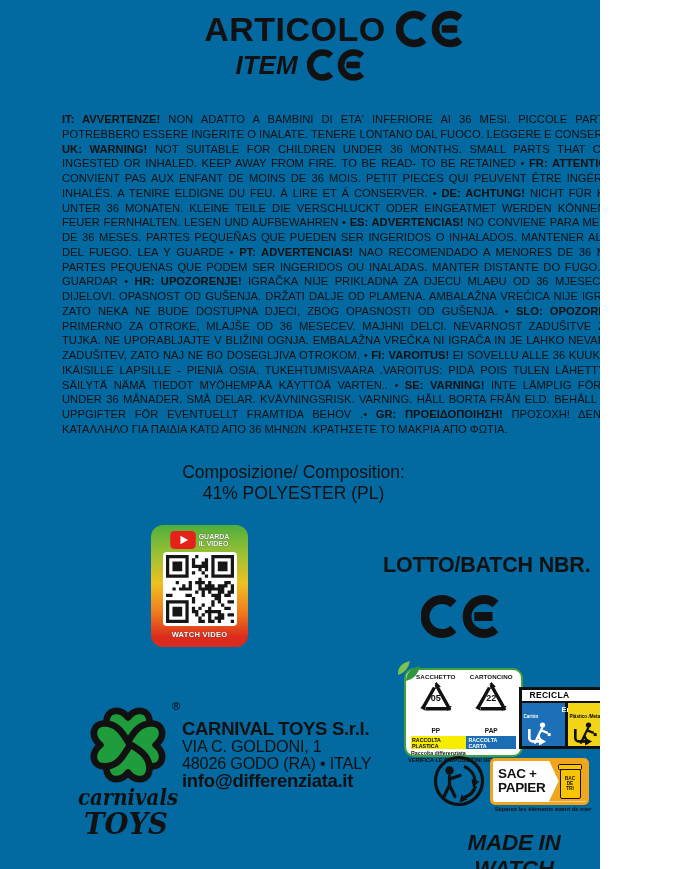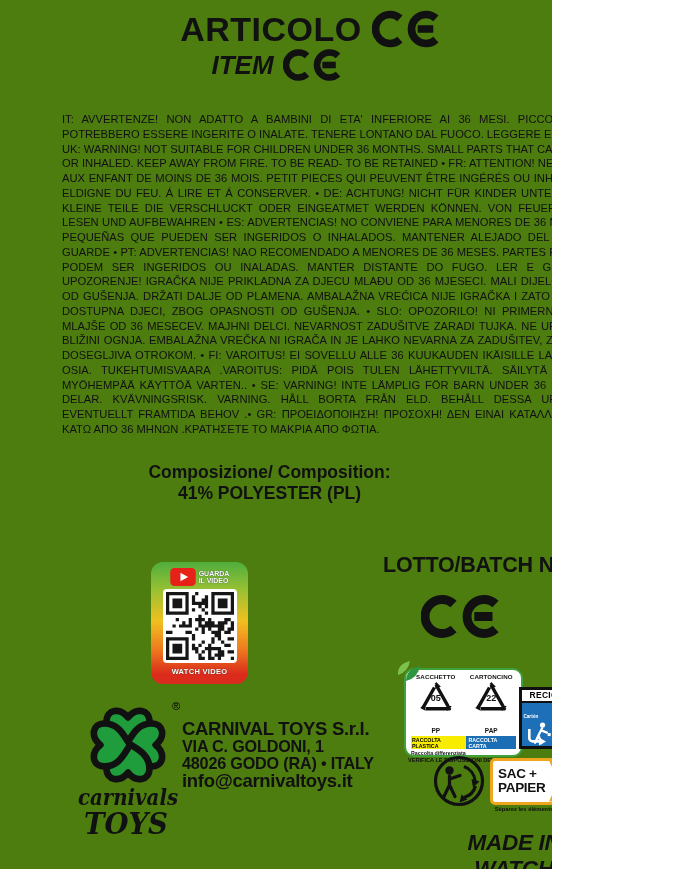--- a/index.html
+++ b/index.html
@@ -1,36 +1,36 @@
 <!DOCTYPE html>
 <html style="--green: #3fa13c; --leaf_light: #7cc14e; --leaf_dark: #2e9640; --yellow_tag: #f8ec00; --blue_tag: #1c6eb4; --recicla_blue: #1d6fb8; --recicla_yellow: #f3d517; --sac_orange: #f0a51e; --bin_yellow: #f7c600; --play_red: #e62117; --qr_green: #4fae3d; --qr_yellow: #f0c020; --qr_red: #da2b1c; --logo_green: #1f9d3c;"><head>
 <meta charset="utf-8">
 <style>
   html,body{margin:0;padding:0;background:#fff;}
-  .page{position:relative;width:552px;height:869px;background:#4d7c0f;overflow:hidden;
+  .page{position:relative;width:600px;height:869px;background:#0369a1;overflow:hidden;
         font-family:"Liberation Sans",sans-serif;color:#111;}
 
   
   .hdr{padding-top:8px;text-align:center;}
   .hdr-row1{display:flex;justify-content:center;align-items:center;gap:10px;position:relative;left:36px;}
   .hdr-row2{display:flex;justify-content:center;align-items:center;gap:9px;position:relative;left:2px;margin-top:-3px;}
   .t-main{font-size:34px;font-weight:800;letter-spacing:.5px;}
   .t-sub{font-size:26px;font-style:italic;font-weight:600;}
 
   
   .warnings{position:absolute;left:62px;top:112px;width:577px;margin:0;
             font-size:11.2px;line-height:14.75px;text-align:justify;}
-  .warnings b{font-weight:normal;}
+  .warnings b{font-weight:bold;}
 
   
   .comp{position:absolute;left:0;right:13px;top:462px;text-align:center;
-        font-weight:700;font-size:17.5px;line-height:21px;}
-
-  
-  .qr{position:absolute;left:151px;top:562px;width:97px;height:122px;border-radius:12px;
+        font-weight:400;font-size:17.5px;line-height:21px;}
+
+  
+  .qr{position:absolute;left:151px;top:525px;width:97px;height:122px;border-radius:12px;
       background:linear-gradient(180deg,var(--qr_green) 0%,#9cc133 24%,var(--qr_yellow) 48%,#ef7a1e 72%,var(--qr_red) 92%);
       display:flex;flex-direction:column;align-items:center;box-sizing:border-box;}
   .qr-top{display:flex;align-items:center;gap:3px;margin-top:6px;}
   .qr-top-label{font-size:7px;font-weight:800;color:#fff;line-height:7.5px;text-shadow:0 0 1px #222;}
   .qr-white{width:74px;height:74px;background:#fff;border-radius:4px;margin-top:3px;padding:3px;box-sizing:border-box;}
   .qr-bottom{font-size:7.5px;font-weight:800;color:#fff;margin-top:4px;text-shadow:0 0 1px #222;letter-spacing:.3px;}
 
   
   .lotto{position:absolute;left:383px;top:553px;width:215px;font-size:21.5px;font-weight:800;letter-spacing:-.2px;}
   .ce-big{position:absolute;left:421px;top:592px;}
@@ -62,21 +62,21 @@
   .p-yellow{background:var(--recicla_yellow);color:#000;}
   .p-title{font-size:7.5px;font-weight:800;padding-left:38px;}
   .p-sub{font-size:4.6px;font-weight:600;line-height:5px;}
   .p-icon{margin-top:2px;}
 
   
   .logo{position:absolute;left:76px;top:698px;width:104px;text-align:center;}
   .logo-word{margin-top:-14px;}
   .company{position:absolute;left:182px;top:719px;width:210px;text-align:left;}
   .c-name{font-size:18.5px;font-weight:800;letter-spacing:-.3px;line-height:19px;}
-  .c-line{font-size:16.2px;line-height:17px;font-weight:700;letter-spacing:-.2px;}
+  .c-line{font-size:16.2px;line-height:17px;font-weight:400;letter-spacing:-.2px;}
   .c-web{font-size:18.5px;font-weight:800;line-height:18.5px;letter-spacing:-.3px;}
 
   
   .sac{position:absolute;left:433px;top:755px;display:flex;align-items:center;gap:5px;}
   .sac-box{position:relative;border:3px solid var(--sac_orange);border-radius:5px;background:#fff;
            width:99px;height:47px;box-sizing:border-box;display:flex;align-items:center;overflow:hidden;}
   .sac-text{font-size:13.5px;font-weight:800;line-height:14px;padding-left:5px;letter-spacing:-.3px;position:relative;z-index:2;}
   .sac-chev{position:absolute;right:0;top:0;bottom:0;width:37px;background:var(--sac_orange);
             clip-path:polygon(0 0,100% 0,100% 100%,0 100%,26% 50%);}
   .bin{position:absolute;right:4px;top:3px;width:24px;height:35px;z-index:3;}
@@ -252,21 +252,21 @@
     <svg class="logo-word" width="104" height="56" viewBox="0 0 104 56">
       <text x="52" y="21" text-anchor="middle" font-size="23" font-style="italic" font-weight="bold" font-family="DejaVu Serif,serif" textLength="100" lengthAdjust="spacingAndGlyphs" fill="#111">carnivals</text>
       <text x="50" y="50" text-anchor="middle" font-size="29" font-style="italic" font-weight="bold" font-family="DejaVu Serif,serif" textLength="84" lengthAdjust="spacingAndGlyphs" fill="#111">TOYS</text>
     </svg>
   </div>
 
   <div class="company">
     <div class="c-name">CARNIVAL TOYS S.r.l.</div>
     <div class="c-line">VIA C. GOLDONI, 1</div>
     <div class="c-line">48026 GODO (RA) • ITALY</div>
-    <div class="c-web">info@carnivaltoys.it</div>
+    <div class="c-web">info@differenziata.it</div>
   </div>
 
   <div class="sac">
     <svg width="52" height="52" viewBox="0 0 52 52">
         <use href="#triman"></use>
       </svg>
     <div class="sac-box">
       <div class="sac-text">
         <div>SAC +</div>
         <div>PAPIER</div>

